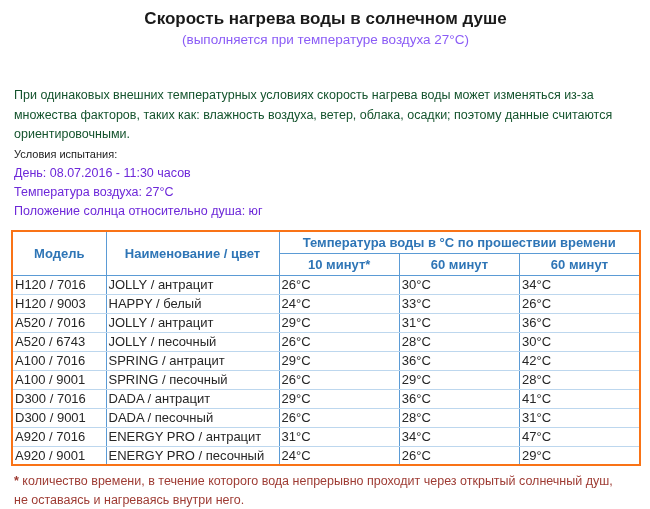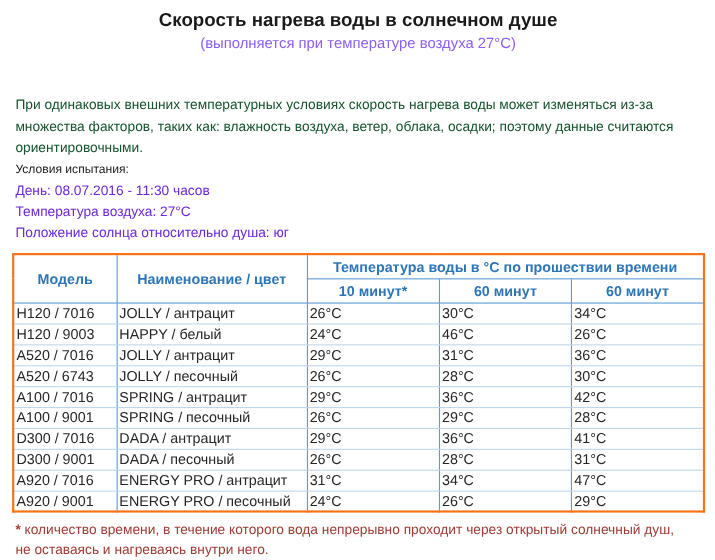--- a/index.html
+++ b/index.html
@@ -139,21 +139,21 @@
         <td>H120 / 7016</td>
         <td>JOLLY / антрацит</td>
         <td>26°C</td>
         <td>30°C</td>
         <td>34°C</td>
       </tr>
       <tr>
         <td>H120 / 9003</td>
         <td>HAPPY / белый</td>
         <td>24°C</td>
-        <td>46°C</td>
+        <td>33°C</td>
         <td>26°C</td>
       </tr>
       <tr>
         <td>A520 / 7016</td>
         <td>JOLLY / антрацит</td>
         <td>29°C</td>
         <td>31°C</td>
         <td>36°C</td>
       </tr>
       <tr>

